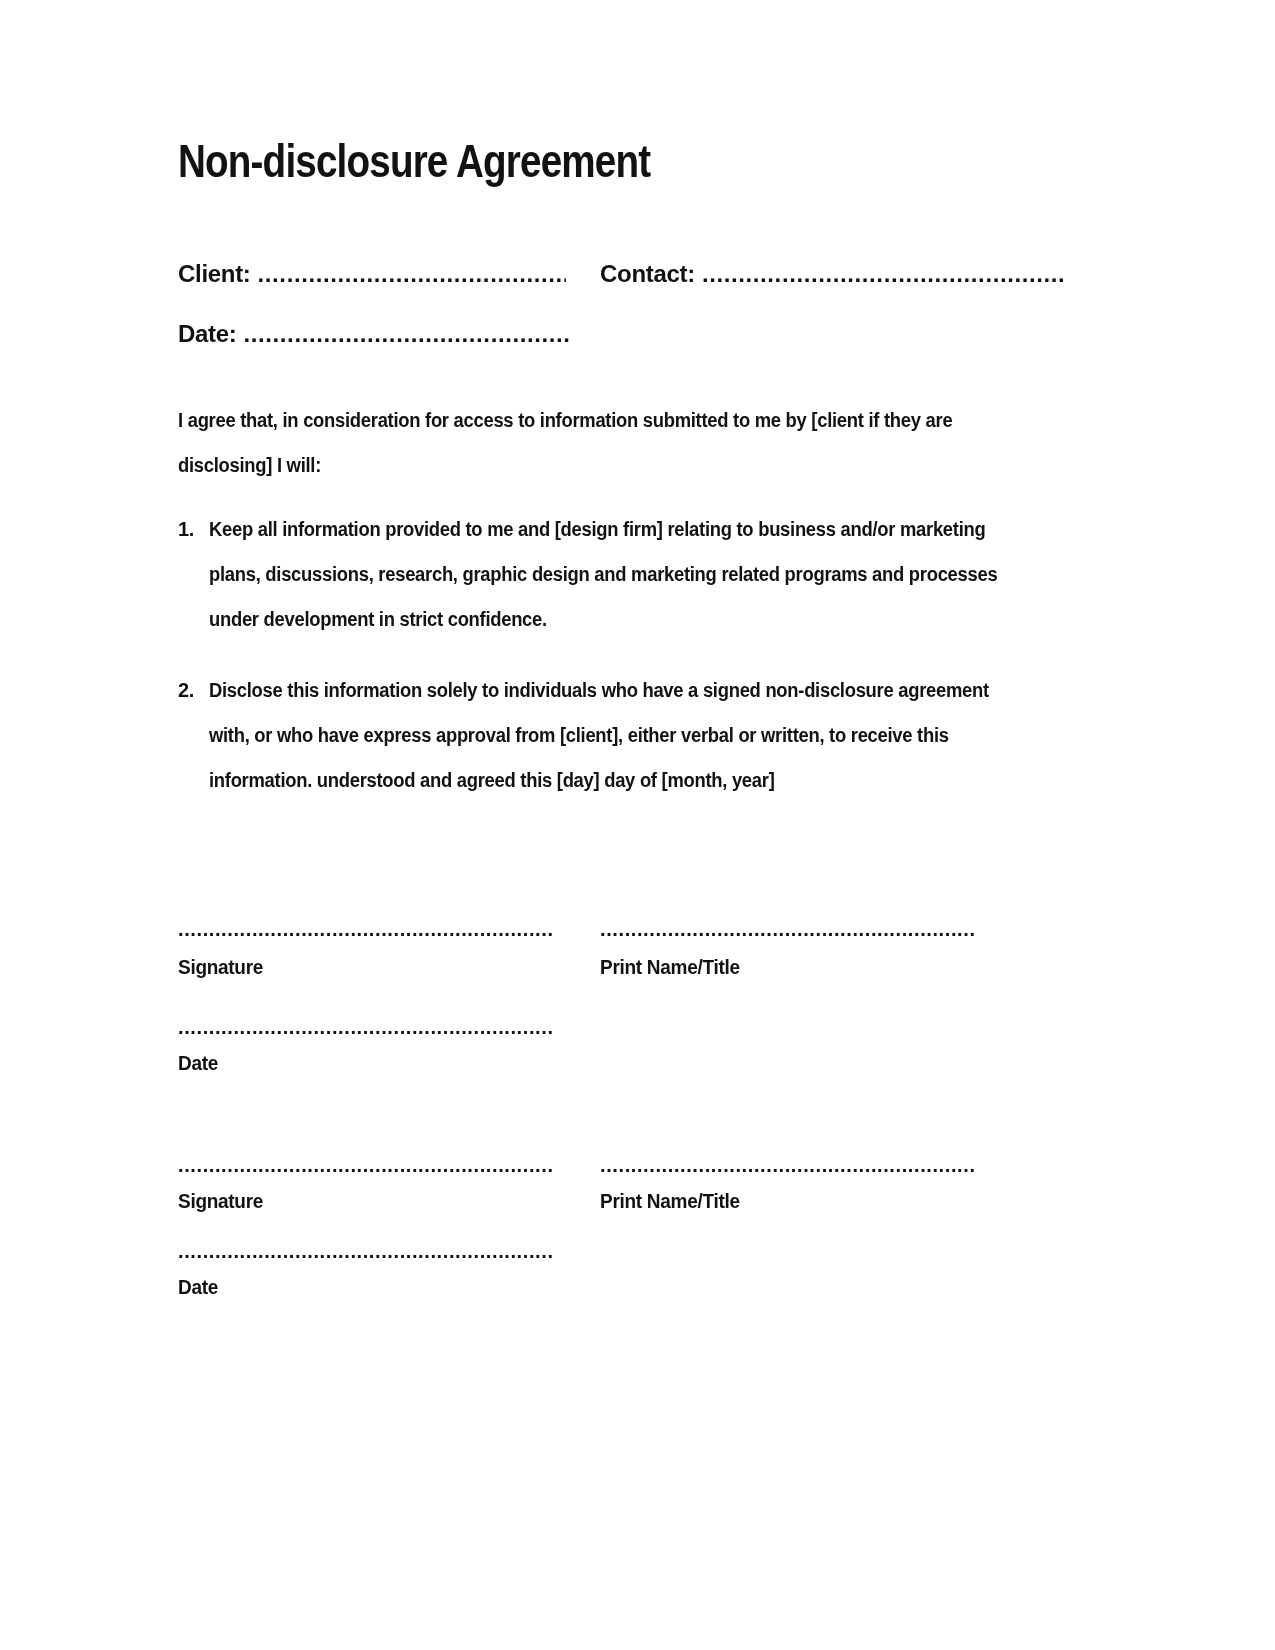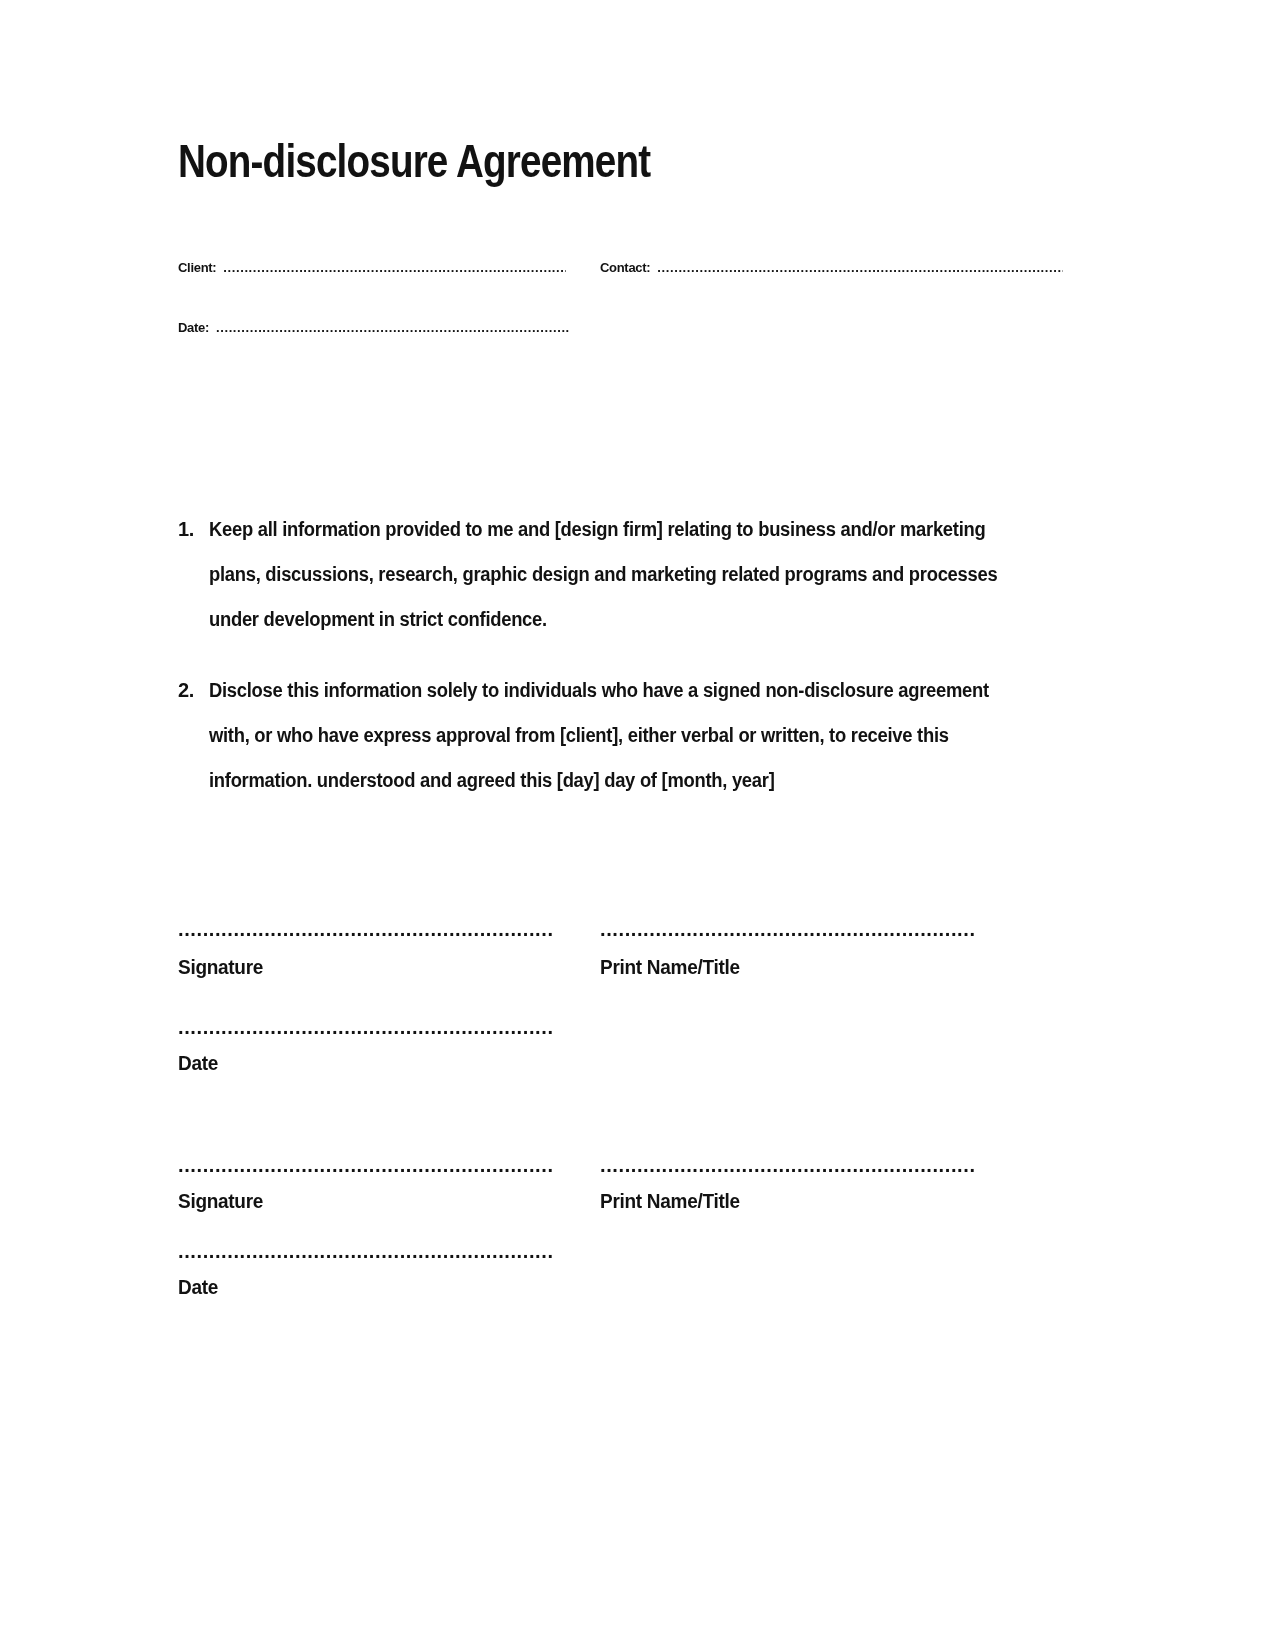--- a/index.html
+++ b/index.html
@@ -26,21 +26,21 @@
     font-size: 46px;
     letter-spacing: -1px;
     white-space: nowrap;
     transform: scaleX(0.84);
     transform-origin: 0 0;
   }
   .field-row {
     position: absolute;
     left: 178px;
     display: flex;
-    font-size: 13px;
+    font-size: 24px;
     letter-spacing: -0.3px;
   }
   .field-cell {
     display: flex;
     align-items: baseline;
   }
   .field-label {
     white-space: nowrap;
   }
   .dot-fill {
@@ -108,20 +108,24 @@
     </div>
   </div>
 
   <div class="field-row" style="top:320px; width:392px;">
     <div class="field-cell" style="width:392px;">
       <span class="field-label">Date:</span>
       <span class="dot-fill">....................................................................................................</span>
     </div>
   </div>
 
+  <div class="para" style="top:398px; width:1000px;">
+    <div class="plines">I agree that, in consideration for access to information submitted to me by [client if they are
+disclosing] I will:</div>
+  </div>
 
   <div class="para list-item" style="top:507px; width:1010px;">
     <span class="list-num">1.</span>
     <div class="plines">Keep all information provided to me and [design firm] relating to business and/or marketing
 plans, discussions, research, graphic design and marketing related programs and processes
 under development in strict confidence.</div>
   </div>
 
   <div class="para list-item" style="top:668px; width:1010px;">
     <span class="list-num">2.</span>

